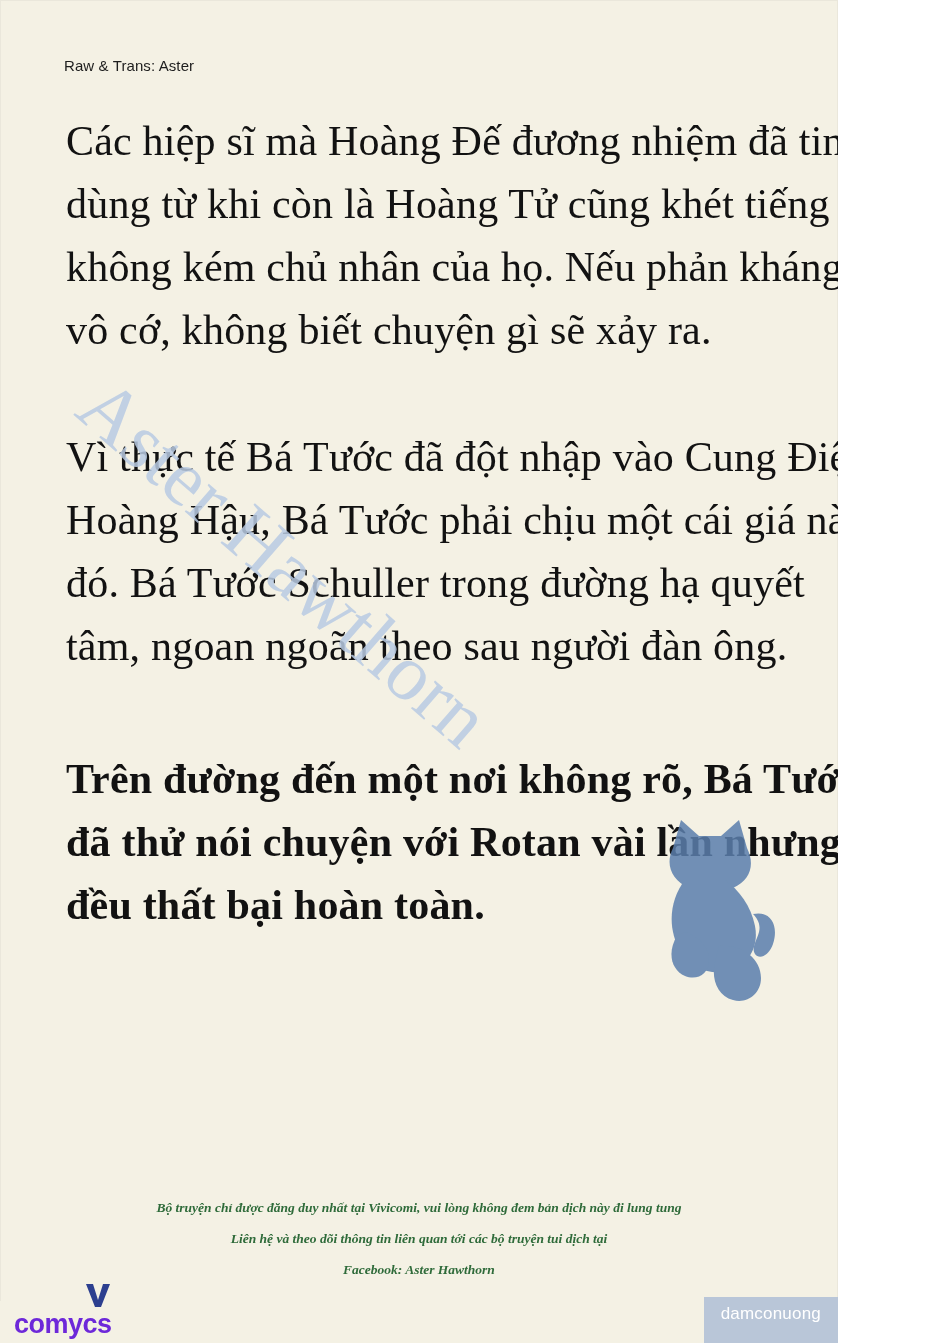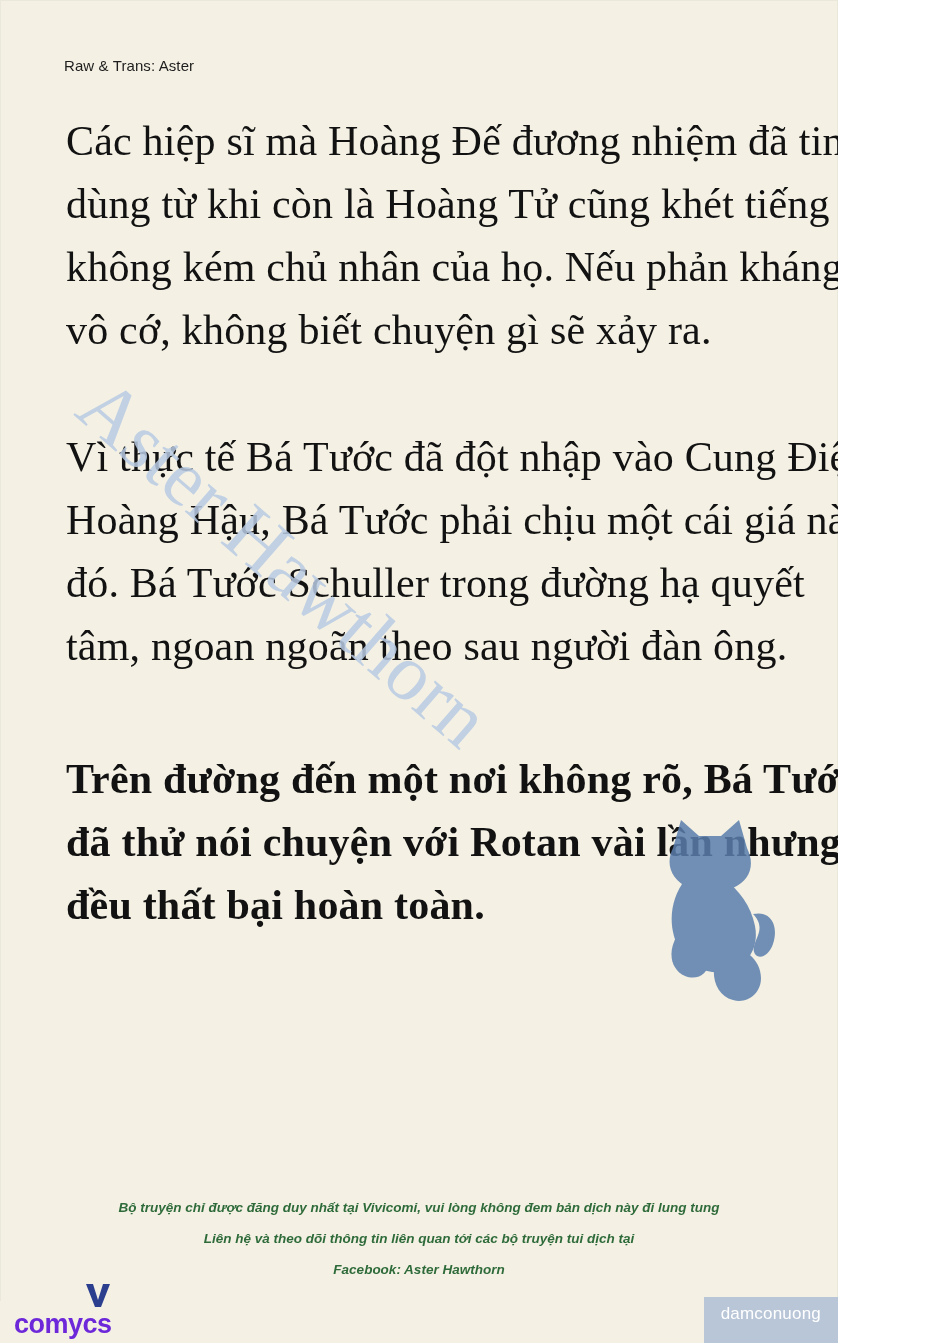--- a/index.html
+++ b/index.html
@@ -82,21 +82,21 @@
     pointer-events: none;
   }
 
   .footer-notes {
     position: absolute;
     left: 0;
     right: 0;
     top: 1192px;
     text-align: center;
     color: #2f6b3a;
-    font-family: Liberation Sans, sans-serif;
+    font-family: Liberation Serif, serif;
     font-size: 13.5px;
     font-weight: bold;
     font-style: italic;
     line-height: 31px;
   }
   .footer-notes div { white-space: nowrap; }
 
   .bottom-bar {
     position: absolute;
     left: 0;

